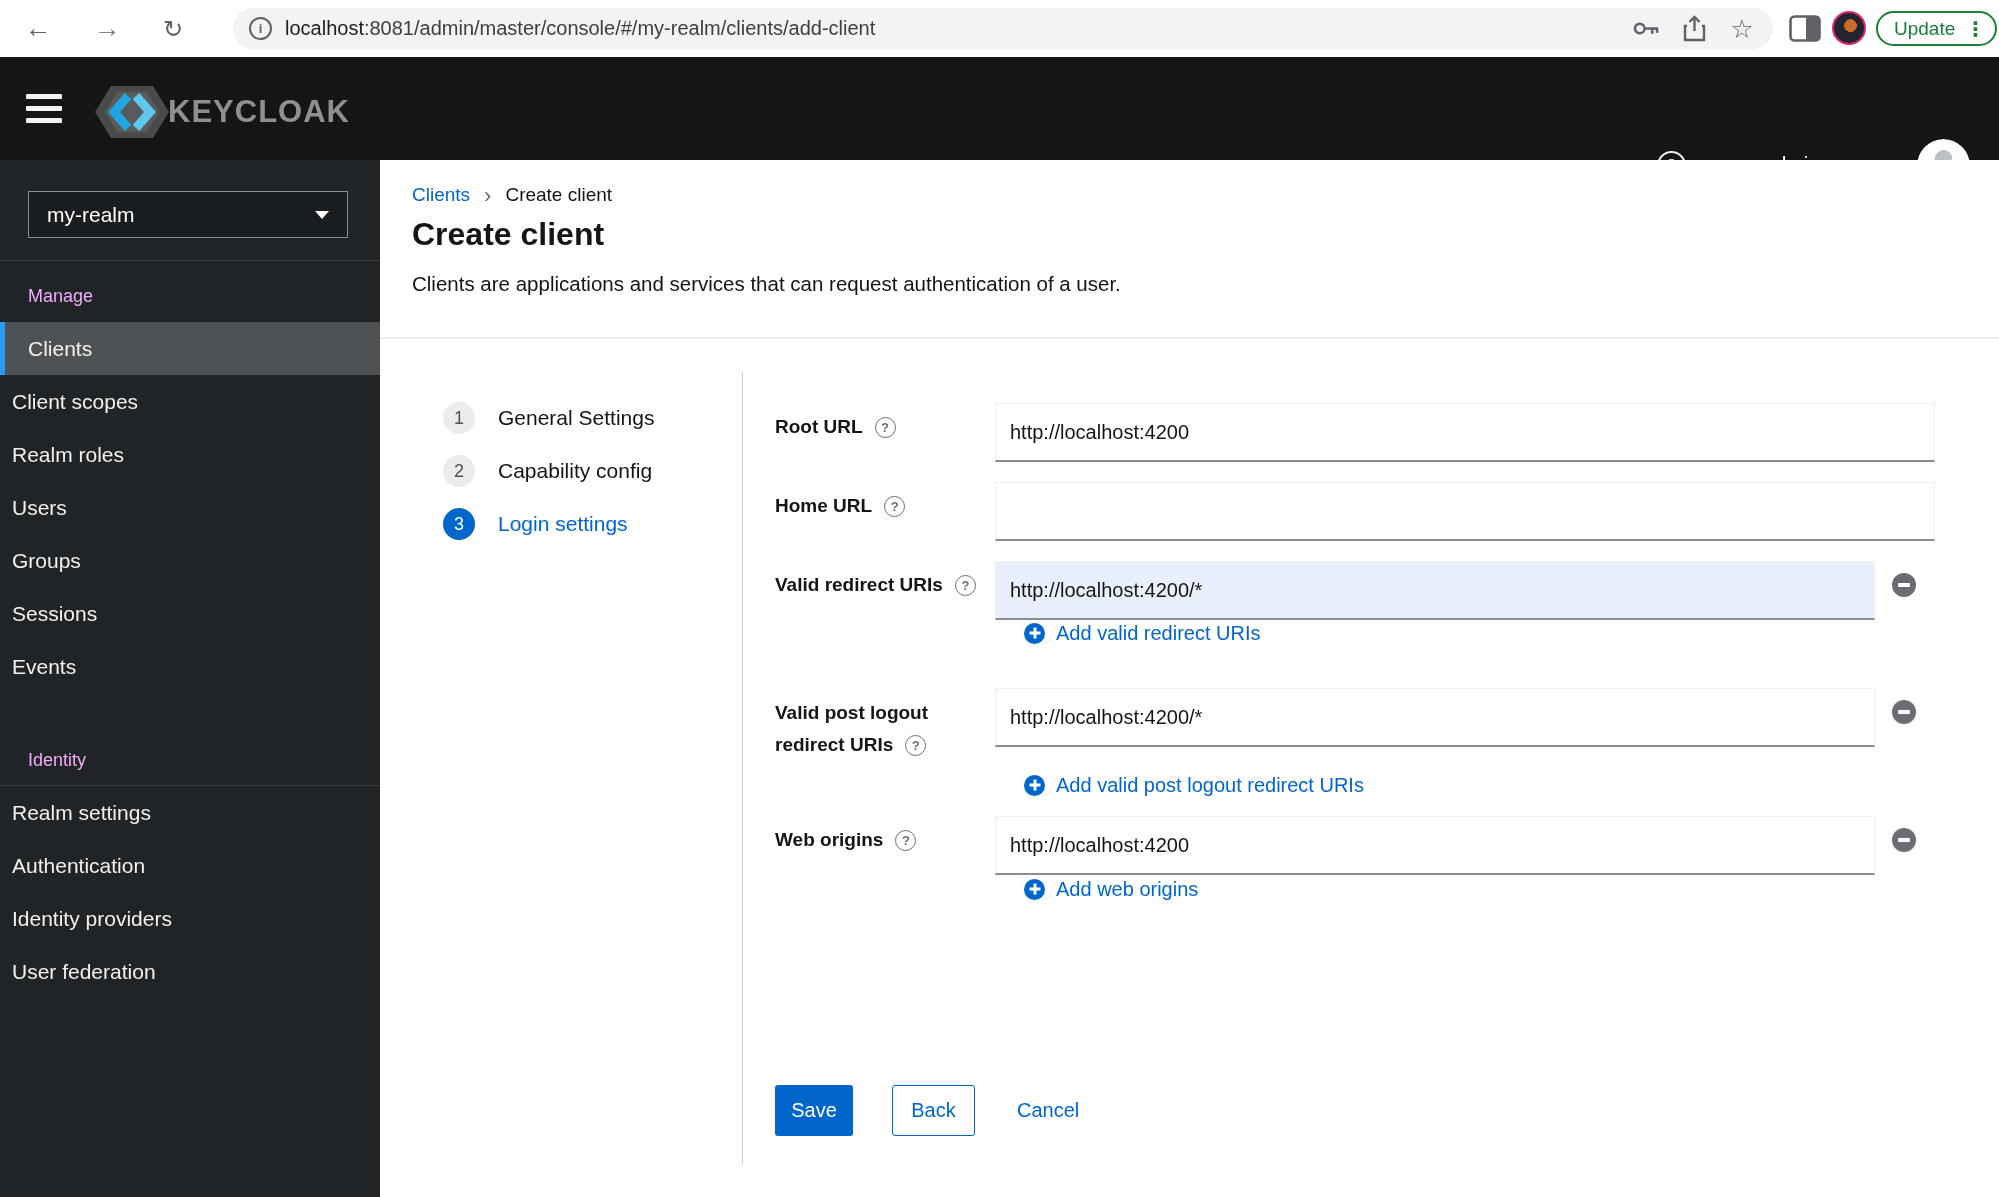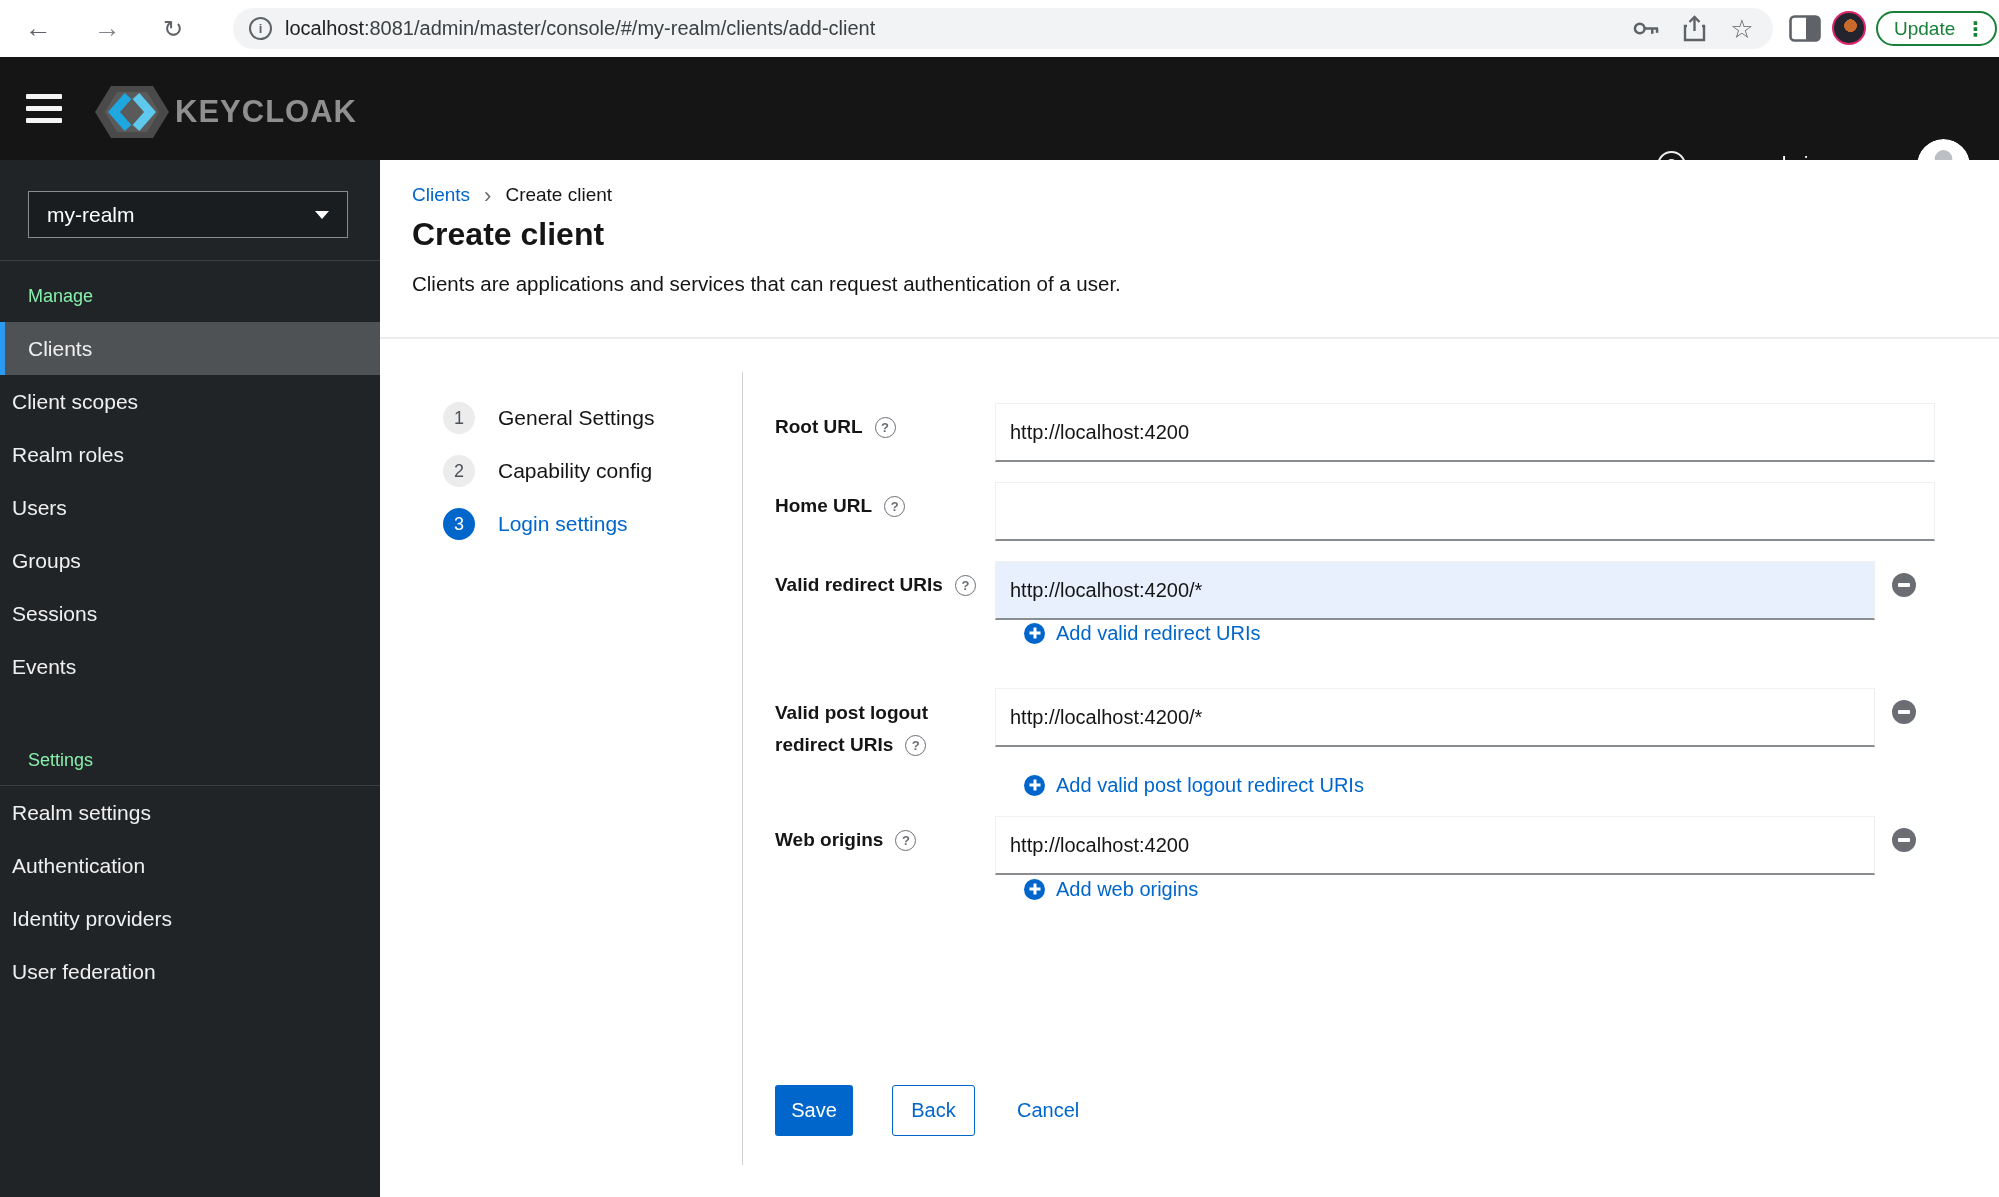--- a/index.html
+++ b/index.html
@@ -23,34 +23,34 @@
   .split-icon{position:absolute;left:1789px;top:15px;cursor:pointer;}
   .chrome-avatar{position:absolute;left:1832px;top:11px;width:34px;height:34px;border-radius:50%;background:radial-gradient(circle at 55% 42%,#c96a2a 0 26%,#23242e 27%);border:2px solid #d8266f;box-sizing:border-box;cursor:pointer;}
   .update-pill{position:absolute;left:1876px;top:11px;height:35px;border:2px solid #188038;border-radius:19px;display:flex;align-items:center;gap:10px;padding:0 10px 0 16px;box-sizing:border-box;cursor:pointer;background:#fff;}
   .update-pill .upd-label{color:#188038;font-size:19px;font-weight:500;}
   .update-pill .dots{color:#188038;font-size:20px;font-weight:700;}
 
   
   .kc-header{position:absolute;left:0;top:57px;width:1999px;height:103px;background:#151515;}
   .hamburger{position:absolute;left:26px;top:37px;width:36px;height:29px;display:flex;flex-direction:column;justify-content:space-between;cursor:pointer;}
   .hamburger span{display:block;height:5px;background:#f5f5f5;border-radius:1px;}
-  .kc-logo{position:absolute;left:93px;top:24px;display:flex;align-items:center;gap:12px;}
+  .kc-logo{position:absolute;left:93px;top:24px;display:flex;align-items:center;gap:5px;}
   .brand-text{color:#8f8f8f;font-size:31px;font-weight:700;letter-spacing:1px;margin-left:-8px;}
   .kc-help{position:absolute;left:1657px;top:94px;width:29px;height:29px;border:2px solid #ededed;border-radius:50%;color:#ededed;font-size:17px;font-weight:700;display:flex;align-items:center;justify-content:center;cursor:pointer;box-sizing:border-box;}
   .kc-user{position:absolute;left:1763px;top:95px;display:flex;align-items:center;gap:16px;cursor:pointer;}
   .kc-user .uname{color:#fff;font-size:21px;}
   .caret-down{width:0;height:0;border-left:7px solid transparent;border-right:7px solid transparent;border-top:8px solid #fff;}
   .kc-avatar{position:absolute;left:1917px;top:82px;width:53px;height:53px;border-radius:50%;overflow:hidden;cursor:pointer;}
 
   
   .sidebar{position:absolute;left:0;top:160px;width:380px;height:1037px;background:#212427;}
   .realm-select{position:absolute;left:28px;top:31px;width:320px;height:47px;border:1px solid #8a8d90;background:#1a1d20;color:#fff;display:flex;align-items:center;justify-content:space-between;padding:0 18px;box-sizing:border-box;font-size:21px;cursor:pointer;}
   .realm-caret{width:0;height:0;border-left:7px solid transparent;border-right:7px solid transparent;border-top:8px solid #fff;}
   .side-divider{position:absolute;left:0;width:380px;height:1px;background:#3c3f42;}
-  .section-label{position:absolute;left:28px;height:28px;line-height:28px;color:#86efac;font-size:18px;}
+  .section-label{position:absolute;left:28px;height:28px;line-height:28px;color:#f0abfc;font-size:18px;}
   .nav-list{position:absolute;left:0;width:380px;margin:0;padding:0;list-style:none;}
   .nav-list li{height:53px;line-height:53px;color:#f0f0f0;font-size:21px;padding-left:12px;cursor:pointer;}
   .nav-list li.active{background:#4f5255;border-left:5px solid #2b9af3;padding-left:23px;}
 
   
   .main{position:absolute;left:380px;top:160px;width:1619px;height:1037px;background:#fff;}
   .breadcrumb{position:absolute;left:32px;top:24px;display:flex;align-items:center;gap:14px;font-size:19px;}
   .breadcrumb .bc-link{color:#0066cc;cursor:pointer;}
   .breadcrumb .bc-sep{color:#6a6e73;font-size:22px;line-height:19px;}
   .breadcrumb .bc-current{color:#151515;}
@@ -171,21 +171,21 @@
     <ul class="nav-list" style="top:162px;">
       <li class="active">Clients</li>
       <li>Client scopes</li>
       <li>Realm roles</li>
       <li>Users</li>
       <li>Groups</li>
       <li>Sessions</li>
       <li>Events</li>
     </ul>
 
-    <div class="section-label" style="top:586px;">Settings</div>
+    <div class="section-label" style="top:586px;">Identity</div>
     <div class="side-divider" style="top:625px;"></div>
     <ul class="nav-list" style="top:626px;">
       <li>Realm settings</li>
       <li>Authentication</li>
       <li>Identity providers</li>
       <li>User federation</li>
     </ul>
   </div>
 
   <div class="main">

